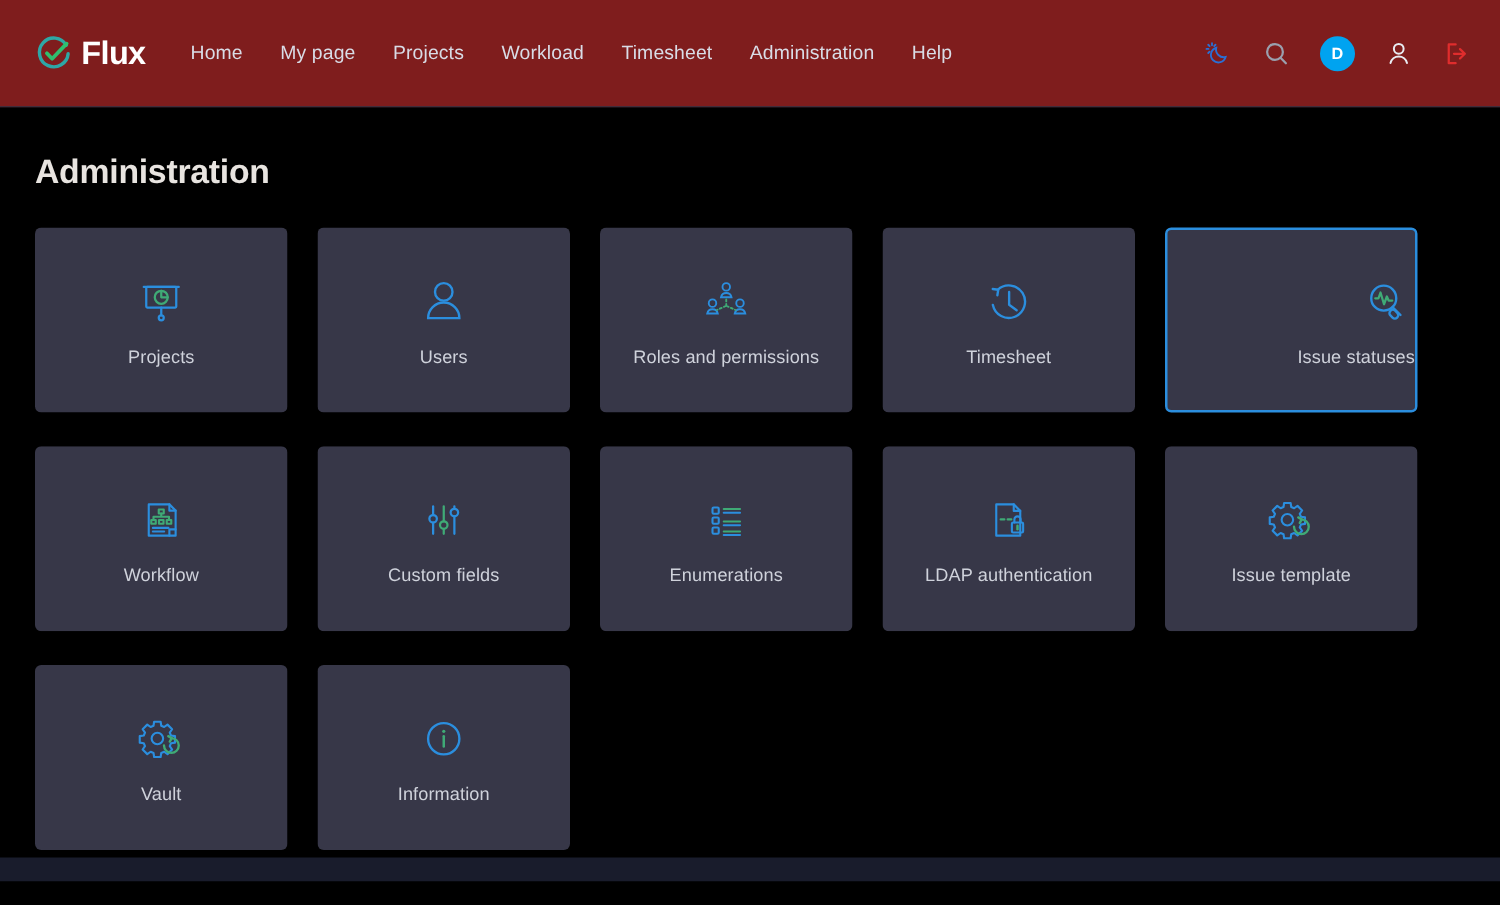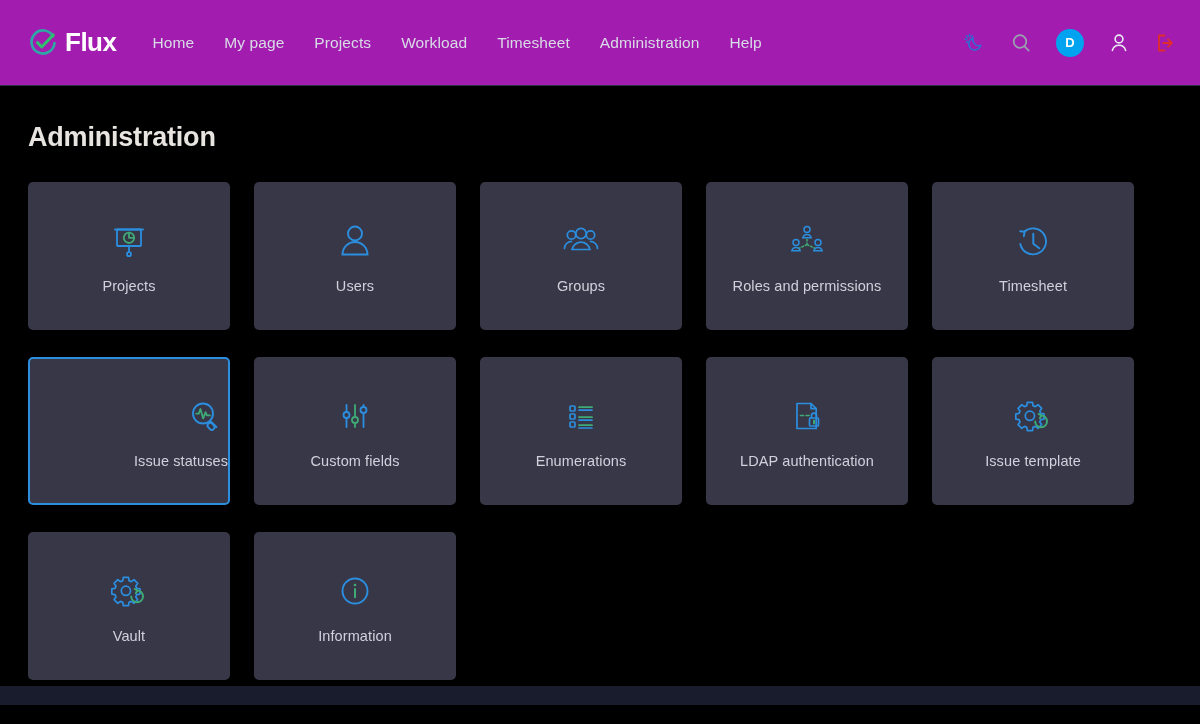--- a/index.html
+++ b/index.html
@@ -6,21 +6,21 @@
   html, body {
     width: 1200px; height: 724px;
     background: #000000;
     font-family: "Liberation Sans", sans-serif;
     overflow: hidden;
   }
 
   
   .header {
     height: 86px;
-    background: #a21caf;
+    background: #7f1d1d;
     border-bottom: 1px solid #2e3346;
     display: flex;
     align-items: center;
     padding: 0 22px 0 28px;
     position: relative;
   }
   .brand { display: flex; align-items: center; gap: 7px; margin-right: 36px; }
   .brand-mark { width: 30px; height: 30px; display: block; }
   .brand-name {
     color: #ffffff; font-size: 26px; font-weight: 700; letter-spacing: -0.5px;
@@ -165,32 +165,20 @@
     <div class="card">
       <span class="card-icon">
         <svg width="46" height="46" viewBox="0 0 46 46" fill="none" stroke="#2b8ede" stroke-width="1.9" stroke-linecap="round">
           <circle cx="23" cy="15.5" r="7"></circle>
           <path d="M10.5 36.5a12.5 12.5 0 0 1 25 0z"></path>
         </svg>
       </span>
       <span class="card-label">Users</span>
     </div>
 
-    <div class="card">
-      <span class="card-icon">
-        <svg width="46" height="46" viewBox="0 0 46 46" fill="none" stroke="#2b8ede" stroke-width="1.7" stroke-linecap="round">
-          <circle cx="13.5" cy="17" r="4.2"></circle>
-          <circle cx="32.5" cy="17" r="4.2"></circle>
-          <circle cx="23" cy="15.5" r="5.2"></circle>
-          <path d="M6.5 30.5a7.3 7.3 0 0 1 7-7.2M39.5 30.5a7.3 7.3 0 0 0-7-7.2"></path>
-          <path d="M14 31.5a9.2 9.2 0 0 1 18 0z"></path>
-        </svg>
-      </span>
-      <span class="card-label">Groups</span>
-    </div>
 
     <div class="card">
       <span class="card-icon">
         <svg width="46" height="46" viewBox="0 0 46 46" fill="none" stroke="#2b8ede" stroke-width="1.5" stroke-linecap="round">
           <circle cx="23" cy="11.5" r="3"></circle>
           <path d="M18.8 19.8a4.3 4.3 0 0 1 8.4 0z"></path>
           <circle cx="12" cy="24.5" r="3"></circle>
           <path d="M7.8 32.8a4.3 4.3 0 0 1 8.4 0z"></path>
           <circle cx="34" cy="24.5" r="3"></circle>
           <path d="M29.8 32.8a4.3 4.3 0 0 1 8.4 0z"></path>
@@ -216,20 +204,35 @@
         <svg width="46" height="46" viewBox="0 0 46 46" fill="none" stroke="#2b8ede" stroke-width="1.9" stroke-linecap="round" stroke-linejoin="round">
           <circle cx="21" cy="20.5" r="10"></circle>
           <path d="M28.2 27.9l6.2 6.1"></path>
           <rect x="28.3" y="28.7" width="7.6" height="5.4" rx="2.6" transform="rotate(45 28.3 28.7)"></rect>
           <path d="M14.2 20.6h2.6l1.6-4.6 2.8 9.4 2.3-6.2 1.4 3.2h2.9" stroke="#3faa76" stroke-width="1.8"></path>
         </svg>
       </span>
       <span class="card-label">Issue statuses</span>
     </div>
 
+    <div class="card">
+      <span class="card-icon">
+        <svg width="46" height="46" viewBox="0 0 46 46" fill="none" stroke="#2b8ede" stroke-width="1.7" stroke-linecap="round" stroke-linejoin="round">
+          <path d="M13 10.5h16.5l5 5v20H13z"></path>
+          <path d="M29.5 10.5v5h5M34.5 30.5h-5v5"></path>
+          <rect x="21" y="14.6" width="4" height="3.2" stroke="#3faa76"></rect>
+          <path d="M23 17.8v2.6M16.8 23v-2.6h12.4V23" stroke="#3faa76"></path>
+          <rect x="15" y="23" width="3.6" height="3" stroke="#3faa76"></rect>
+          <rect x="21.2" y="23" width="3.6" height="3" stroke="#3faa76"></rect>
+          <rect x="27.4" y="23" width="3.6" height="3" stroke="#3faa76"></rect>
+          <path d="M16.3 29.3h12.4M16.3 32.2h9"></path>
+        </svg>
+      </span>
+      <span class="card-label">Workflow</span>
+    </div>
 
     <div class="card">
       <span class="card-icon">
         <svg width="46" height="46" viewBox="0 0 46 46" fill="none" stroke="#2b8ede" stroke-width="1.8" stroke-linecap="round">
           <path d="M14.5 12v7M14.5 25v9"></path>
           <circle cx="14.5" cy="22" r="3"></circle>
           <path d="M23 12v12M23 30v4" stroke="#3faa76"></path>
           <circle cx="23" cy="27" r="3" stroke="#3faa76"></circle>
           <path d="M31.5 12v2M31.5 20v14"></path>
           <circle cx="31.5" cy="17" r="3"></circle>

